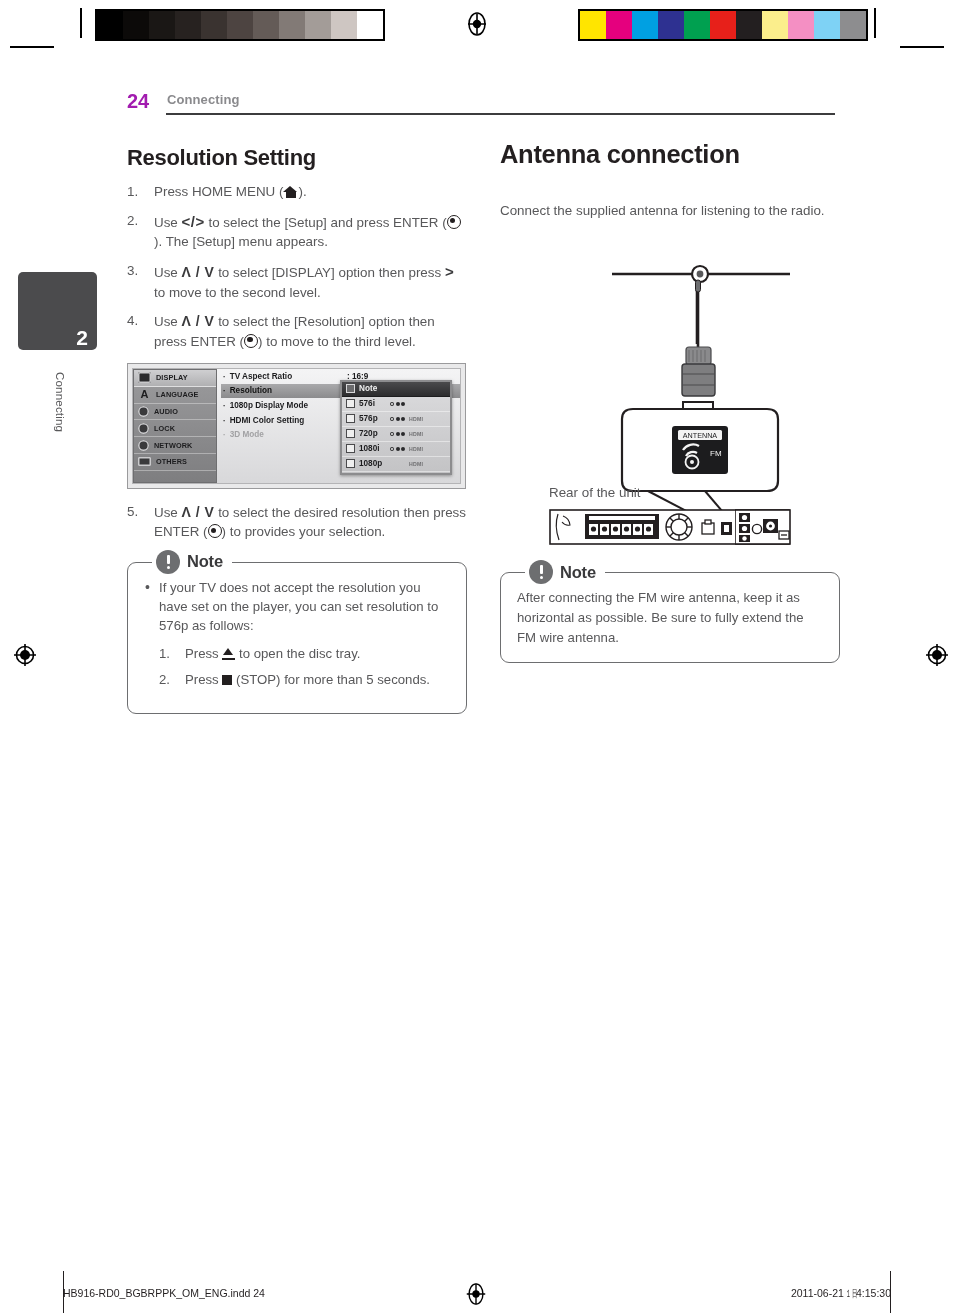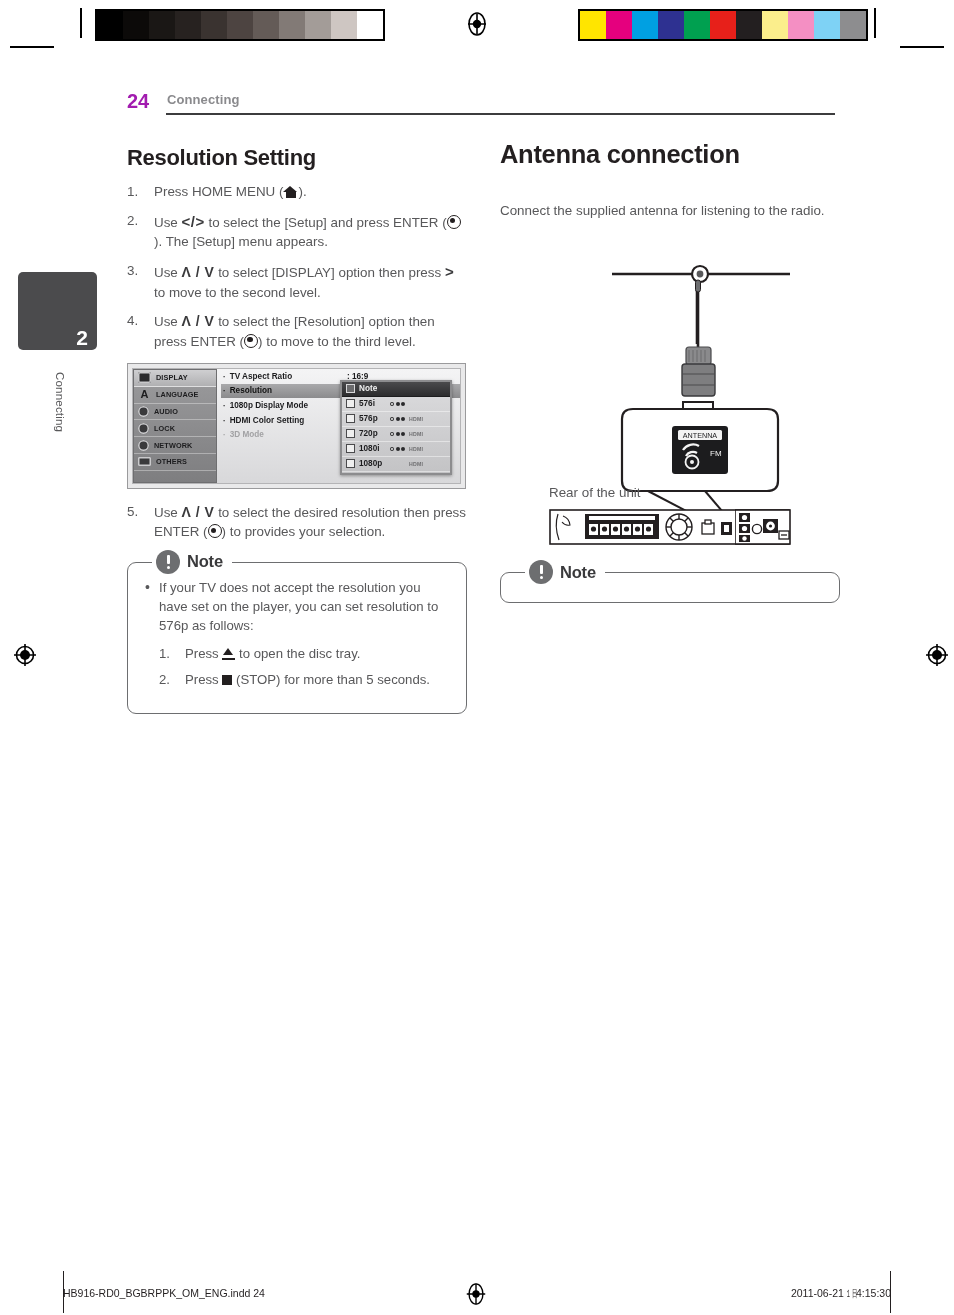--- a/index.html
+++ b/index.html
@@ -545,20 +545,21 @@
       <rect x="44" y="22" width="10" height="8" fill="#fff" stroke="#231f20" stroke-width="1.3"></rect>
       <line x1="46" y1="26" x2="52" y2="26" stroke="#231f20" stroke-width="1.3"></line>
     </svg>
   </div>
 
   <div class="note" style="margin-top:38px;">
     <div class="note-tab">
       <span class="note-badge"></span>
       <span class="note-word">Note</span>
     </div>
+    <p class="plain">After connecting the FM wire antenna, keep it as horizontal as possible. Be sure to fully extend the FM wire antenna.</p>
   </div>
 </div>
 
 <div class="abs" id="foot-left">HB916-RD0_BGBRPPK_OM_ENG.indd   24</div>
 <div class="abs" id="foot-right">2011-06-21   ㏠ 4:15:30</div>
 <svg class="abs" style="left:464px;top:1282px;width:24px;height:24px;" viewBox="0 0 26 26">
   <ellipse cx="13" cy="13" rx="7.5" ry="11" fill="none" stroke="#000" stroke-width="1.5"></ellipse>
   <path d="M13 2 L13 24 M3 13 L23 13" stroke="#000" stroke-width="1.5"></path>
   <circle cx="13" cy="13" r="4" fill="#000"></circle>
 </svg>

